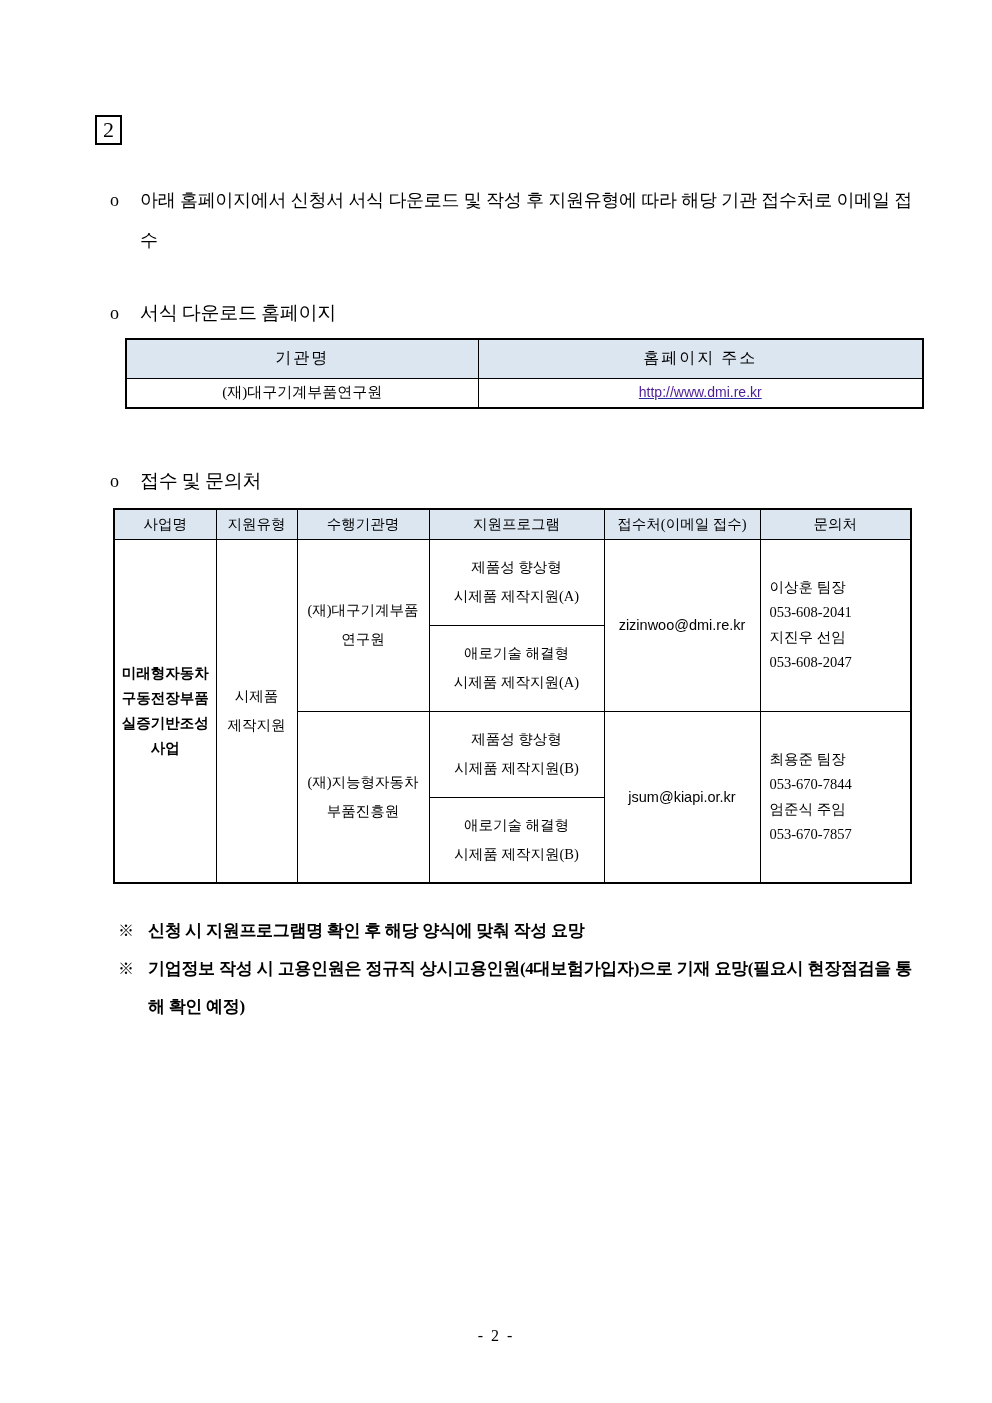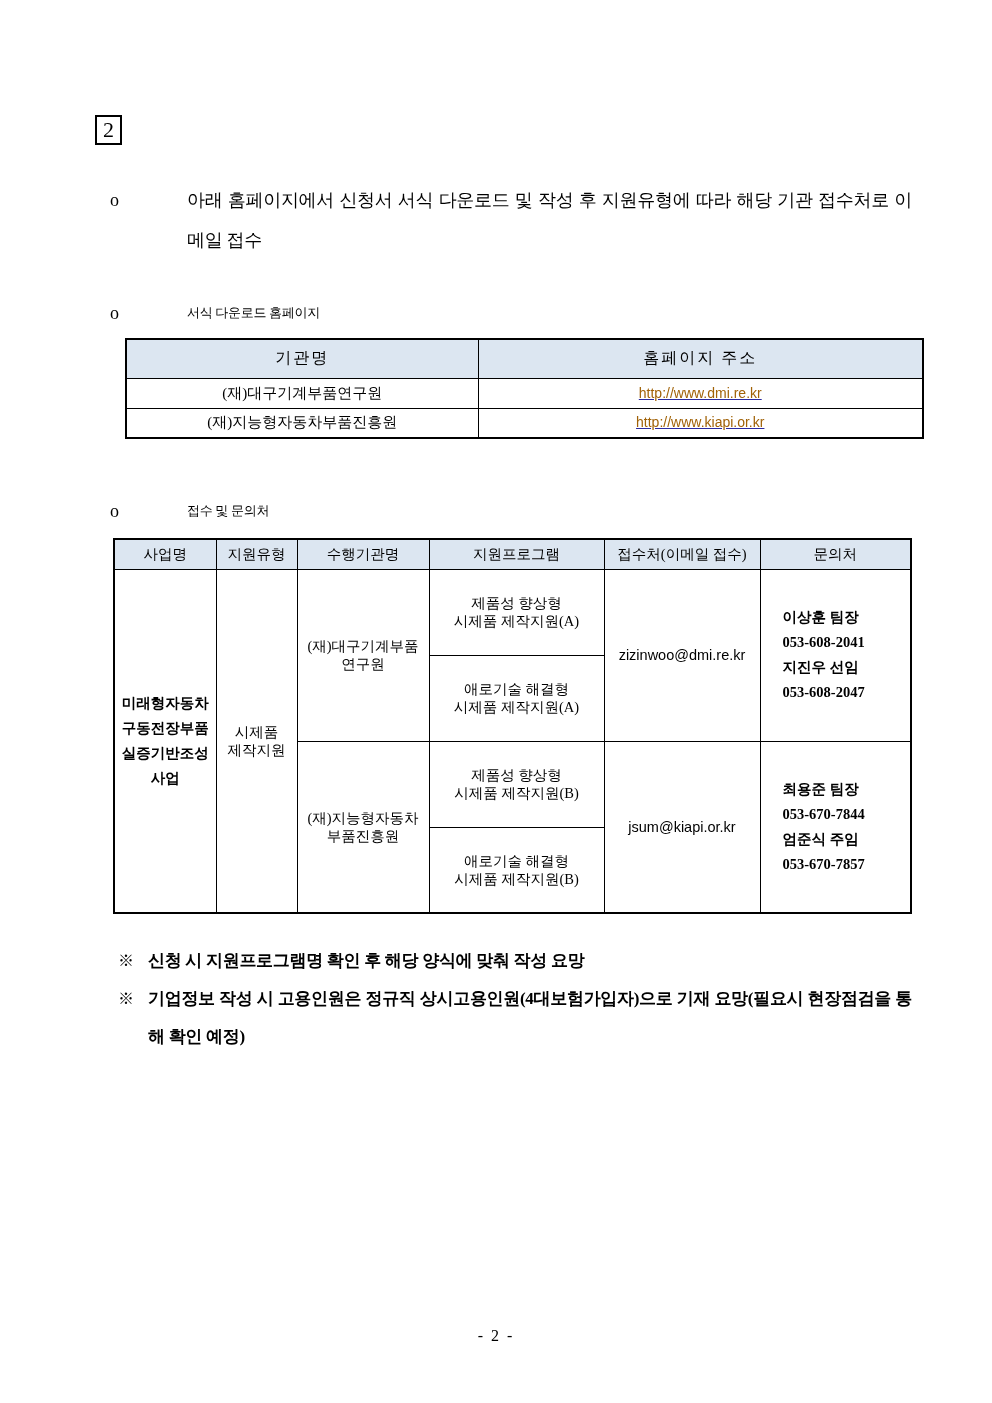--- a/index.html
+++ b/index.html
@@ -50,28 +50,27 @@
   .bullet .marker {
     flex: 0 0 30px;
     font-size: 18px;
     line-height: 40px;
   }
   .bullet .btext {
     flex: 1;
     font-size: 18px;
     line-height: 40px;
     letter-spacing: -0.3px;
-    margin-left: 47px;
   }
   .bullet.intro { margin-top: 33px; }
   .bullet.intro .btext { text-align: justify; }
   .bullet.head-download { margin-top: 38px; }
   .bullet.head-contact  { margin-top: 57px; }
   .bullet.heading .marker, .bullet.heading .btext { line-height: 30px; }
-  .bullet.heading .btext { font-size: 13px; }
+  .bullet.heading .btext { font-size: 19px; }
 
   
   table {
     border-collapse: collapse;
     table-layout: fixed;
     margin-left: 18px;
     border: 2px solid #000000;
   }
   th, td {
     border: 1px solid #000000;
@@ -82,43 +81,42 @@
   th {
     background: #dce6f1;
     font-weight: normal;
   }
 
   
   .t1 { width: 797px; margin-top: 10px; margin-left: 30px; }
   .t1 th { height: 39px; font-size: 16px; letter-spacing: 2px; }
   .t1 td { height: 30px; font-size: 15px; }
   .t1 a.link {
-    color: #a16207;
+    color: #4c1d95;
     text-decoration: underline;
     text-decoration-color: #2b2ba0;
     font-family: "Liberation Sans", "DejaVu Sans", sans-serif;
     font-size: 14px;
   }
 
   
   .t2 { width: 797px; margin-top: 12px; }
   .t2 th { height: 30px; font-size: 14.5px; }
   .t2 td { font-size: 14.5px; }
   .t2 tr.body-row { height: 86px; }
-  .ml { white-space: pre-line; line-height: 18px; }
+  .ml { white-space: pre-line; line-height: 29px; }
   .biz-cell {
     font-family: "Liberation Sans", "DejaVu Sans", sans-serif;
     font-weight: 700;
     line-height: 25px;
   }
   .left-cell {
     text-align: left;
-    padding-left: 22px;
+    padding-left: 9px;
     line-height: 25px;
-    font-weight: bold;
   }
   .email-cell {
     font-family: "Liberation Sans", "DejaVu Sans", sans-serif;
     font-size: 14px;
   }
 
   
   .notes { margin-top: 28px; margin-left: 23px; }
   .note {
     display: flex;
@@ -179,26 +177,20 @@
       <tr>
         <th>기관명</th>
         <th>홈페이지 주소</th>
       </tr>
     </thead>
     <tbody>
       <tr>
         <td>(재)대구기계부품연구원</td>
         <td>
           <a class="link" href="#">http://www.dmi.re.kr</a>
-        </td>
-      </tr>
-      <tr>
-        <td>(재)지능형자동차부품진흥원</td>
-        <td>
-          <a class="link" href="#">http://www.kiapi.or.kr</a>
         </td>
       </tr>
     </tbody>
   </table>
 
   <div class="bullet heading head-contact">
     <span class="marker">o</span>
     <span class="btext">접수 및 문의처</span>
   </div>
 

